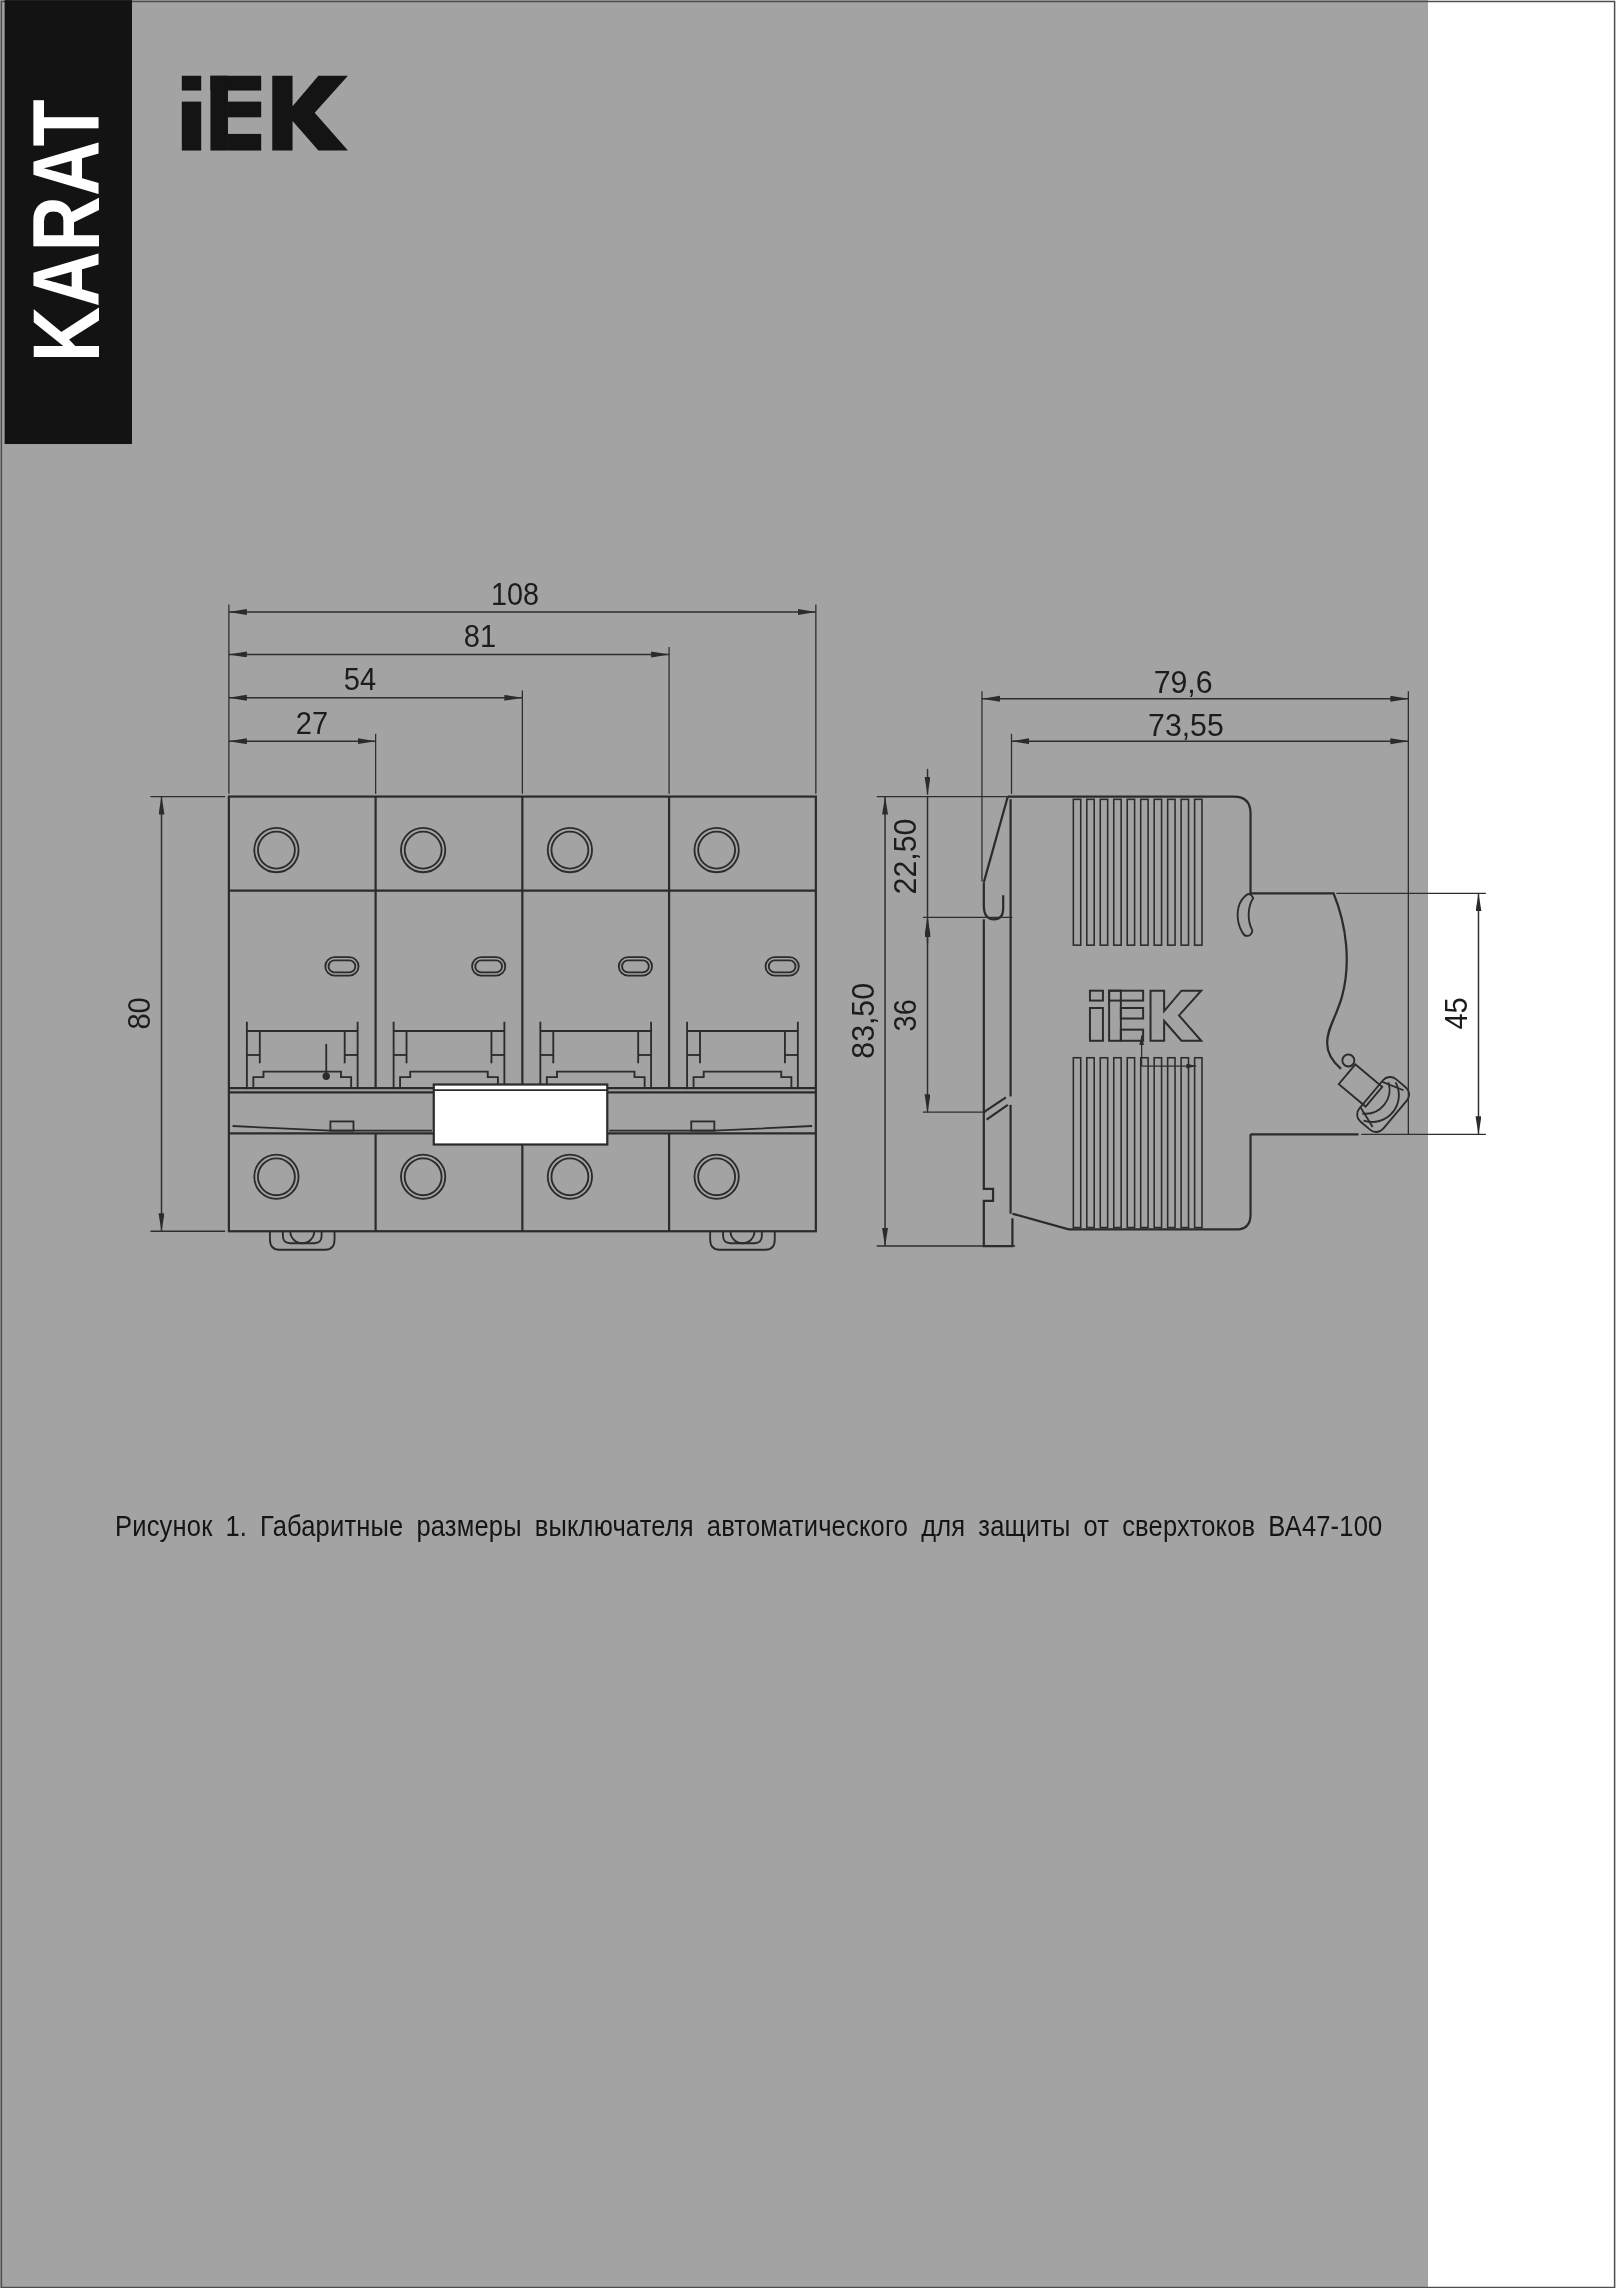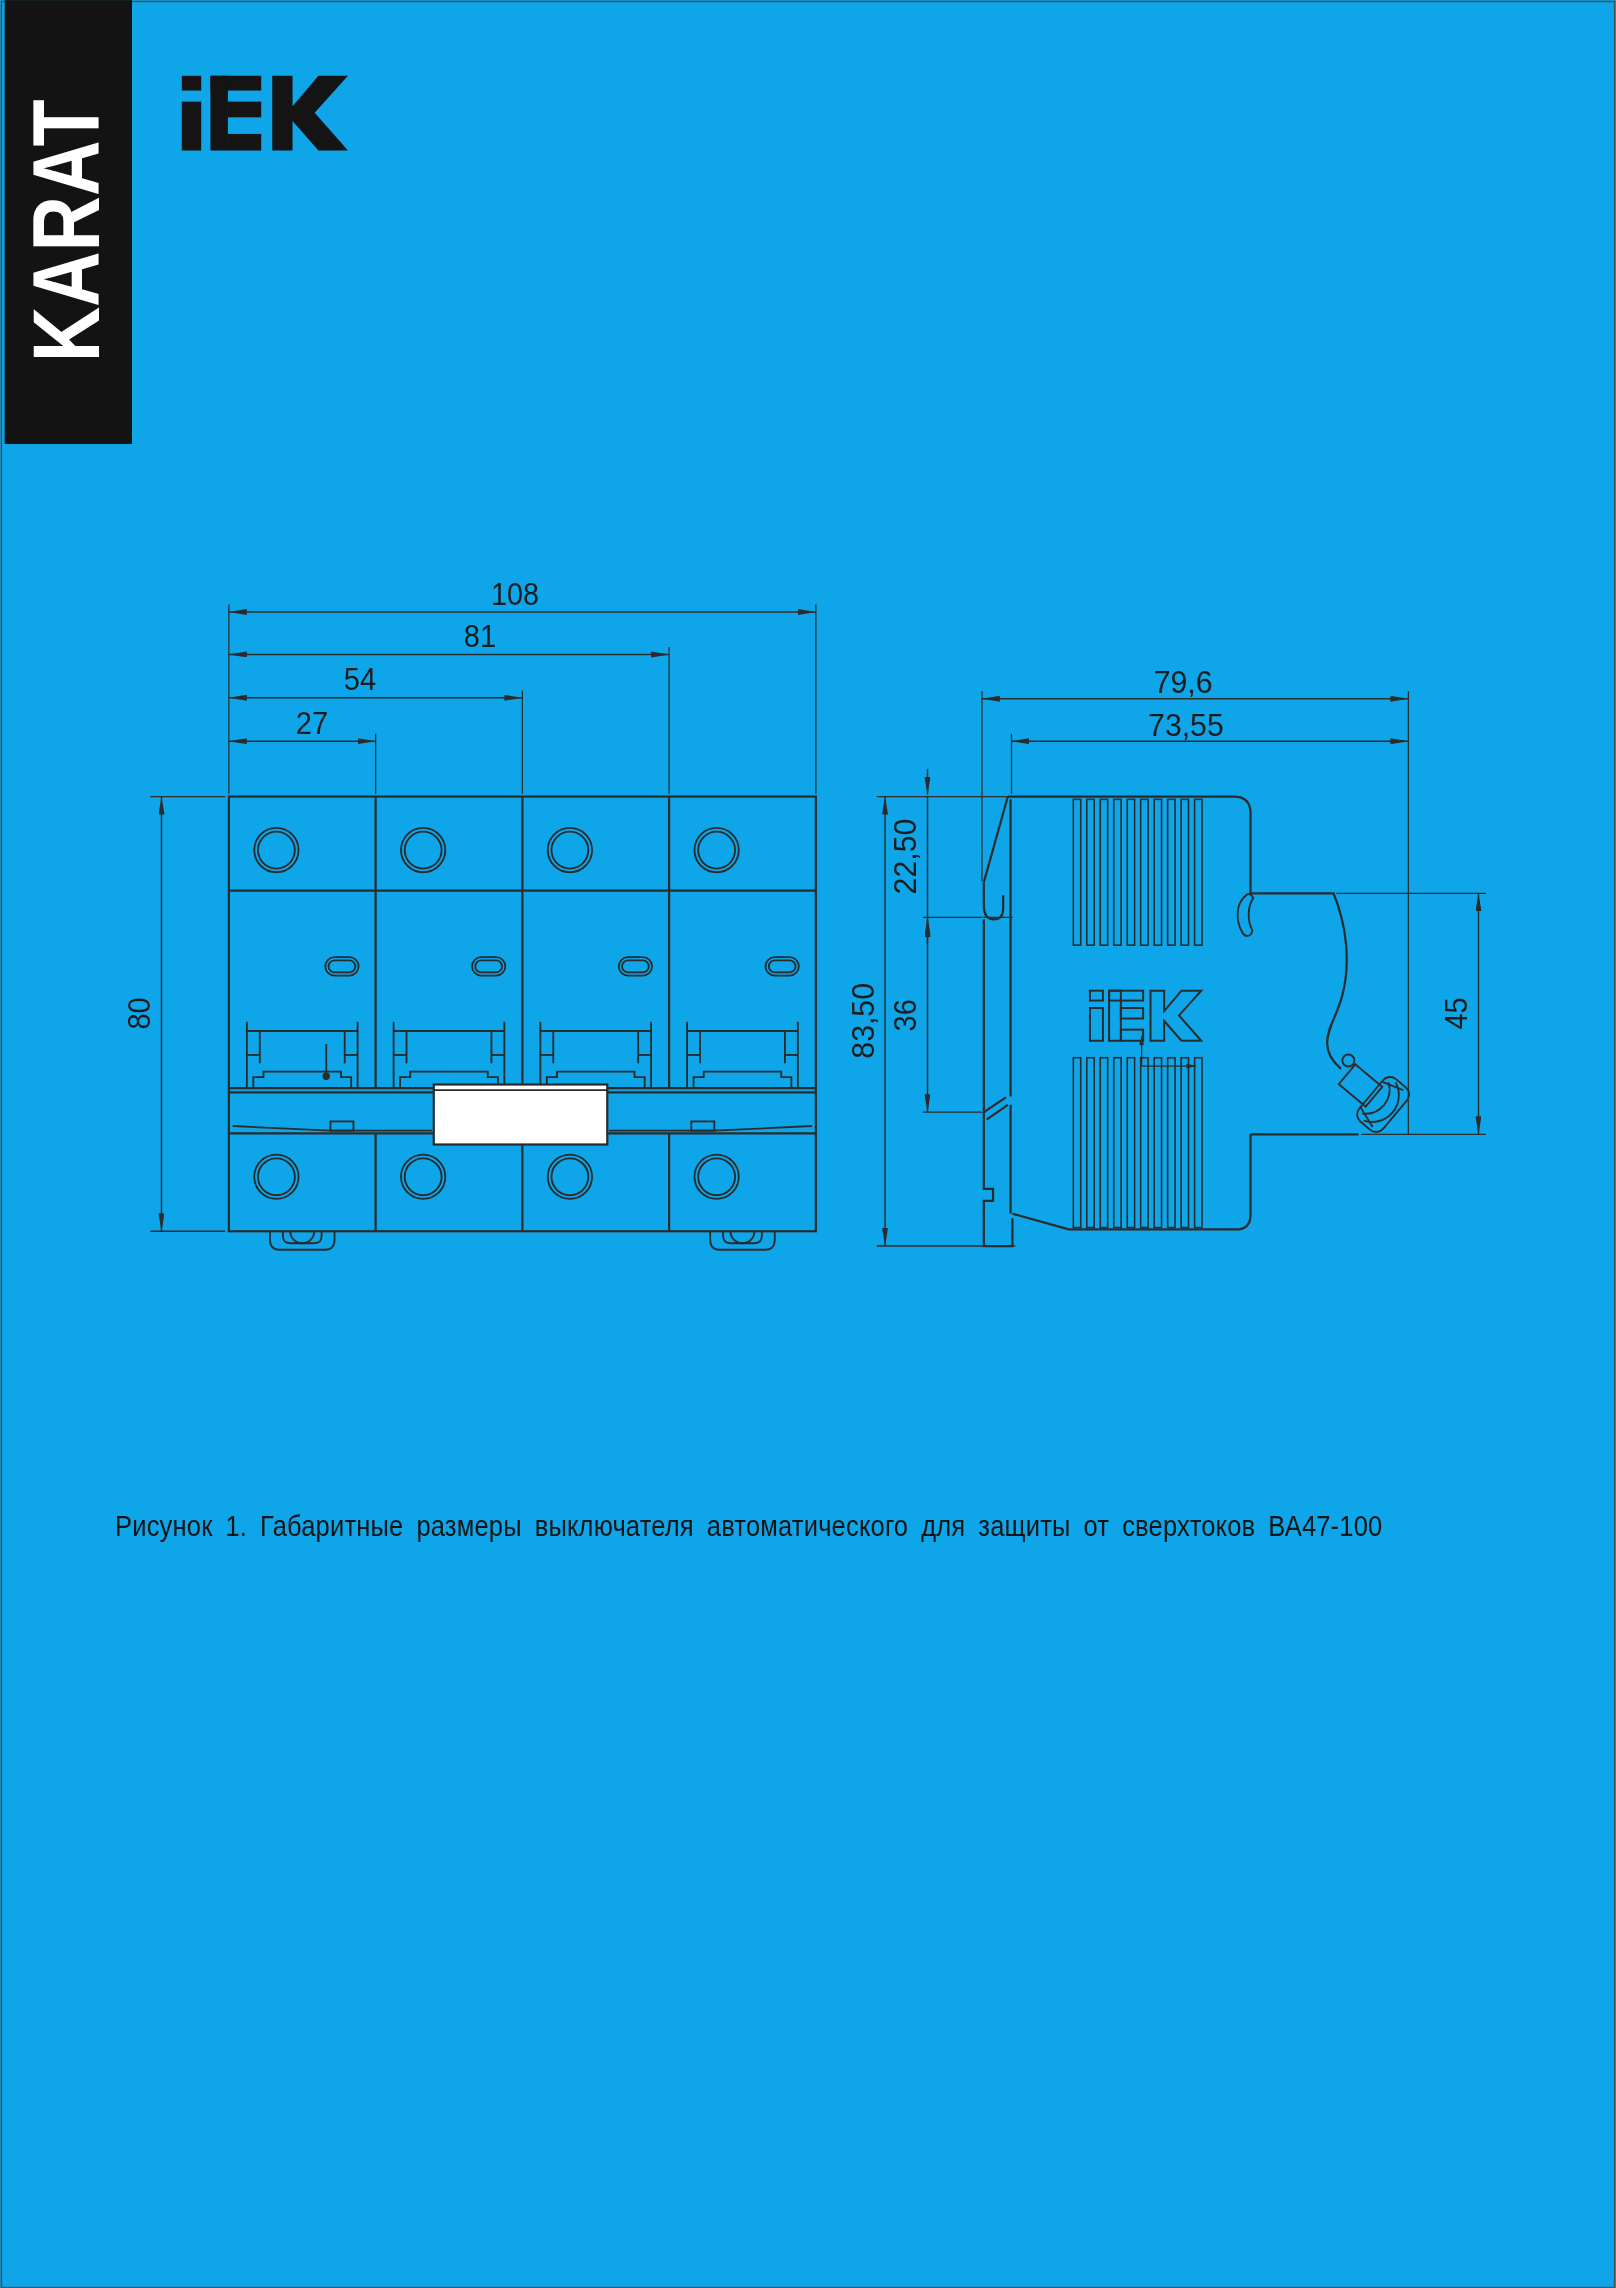--- a/index.html
+++ b/index.html
@@ -1,16 +1,16 @@
 <!DOCTYPE html>
 <html style="font-size:14.8px"><head>
 <meta charset="utf-8">
 <style>
   html,body{margin:0;padding:0;width:1616px;height:2289px;background:#fff;overflow:hidden;}
-  #page{position:relative;width:1616px;height:2289px;background:#0ea5e9;font-family:"Liberation Sans",sans-serif;}
+  #page{position:relative;width:1428px;height:2289px;background:#a3a3a3;font-family:"Liberation Sans",sans-serif;}
   svg{position:absolute;left:0;top:0;}
   .outl{stroke:#2b2b2b;stroke-width:2.4;fill:none;}
   .med{stroke:#2b2b2b;stroke-width:2;fill:none;}
   .rib{stroke:#2b2b2b;stroke-width:1.7;fill:none;}
   .thin{stroke:#2e2e2e;stroke-width:1.4;fill:none;}
   .dimln{stroke:#2e2e2e;stroke-width:1.6;fill:none;}
   .dim{font-family:"Liberation Sans",sans-serif;font-size:34px;fill:#1c1c1c;}
   .banner-text{font-family:"Liberation Sans",sans-serif;font-weight:bold;font-size:102px;}
   #caption{position:absolute;left:115px;top:1510px;font-size:29px;color:#151515;
            white-space:nowrap;word-spacing:6.5px;letter-spacing:0.2px;

